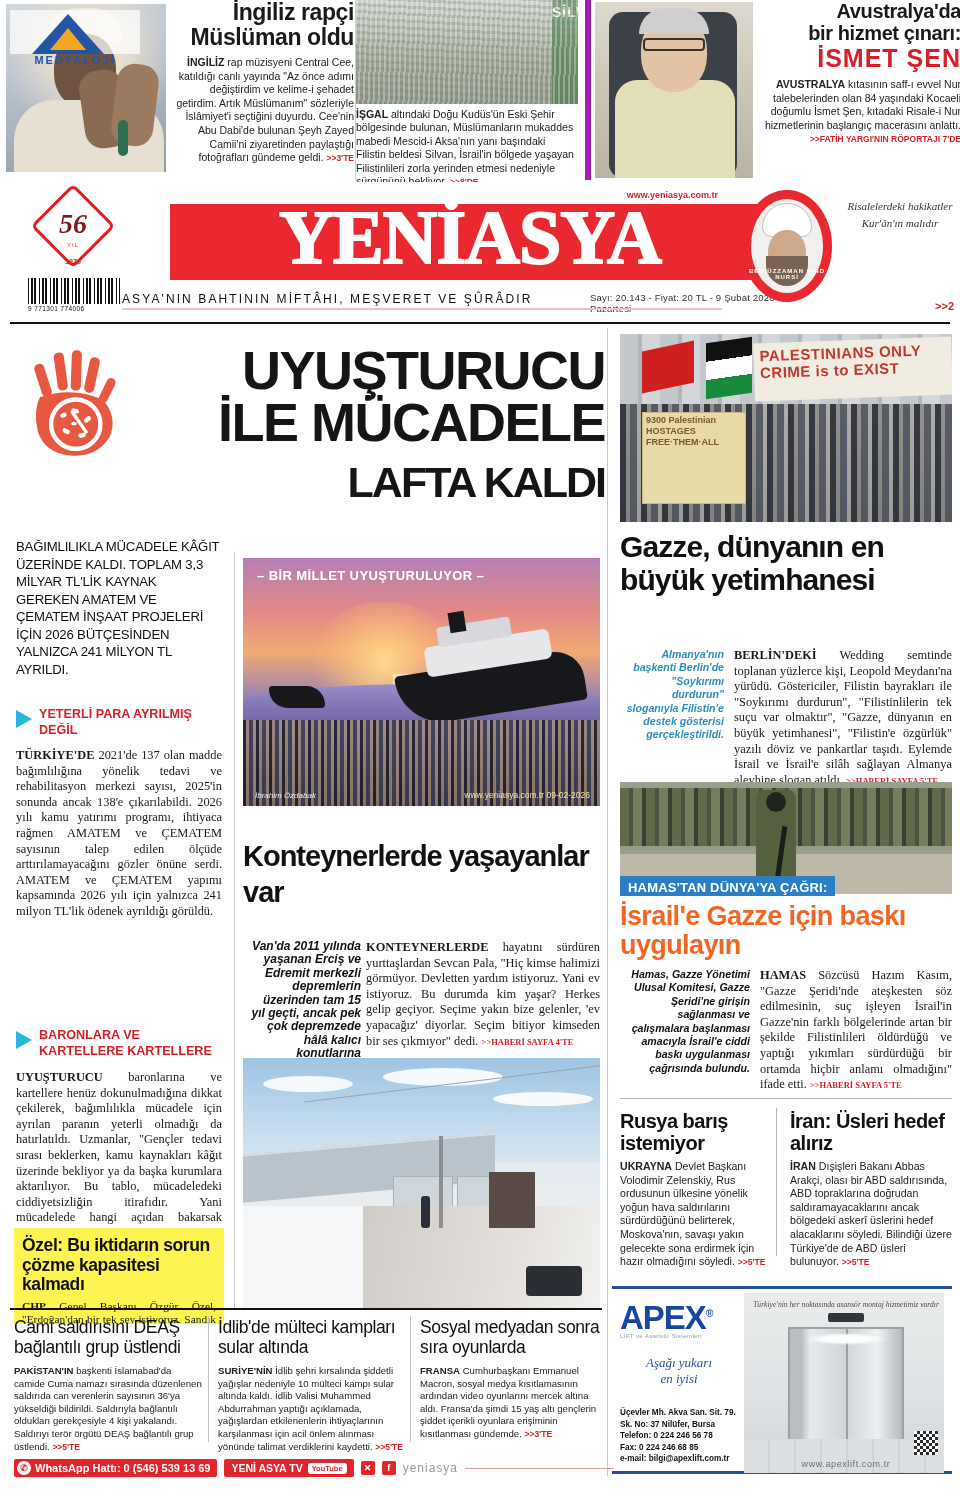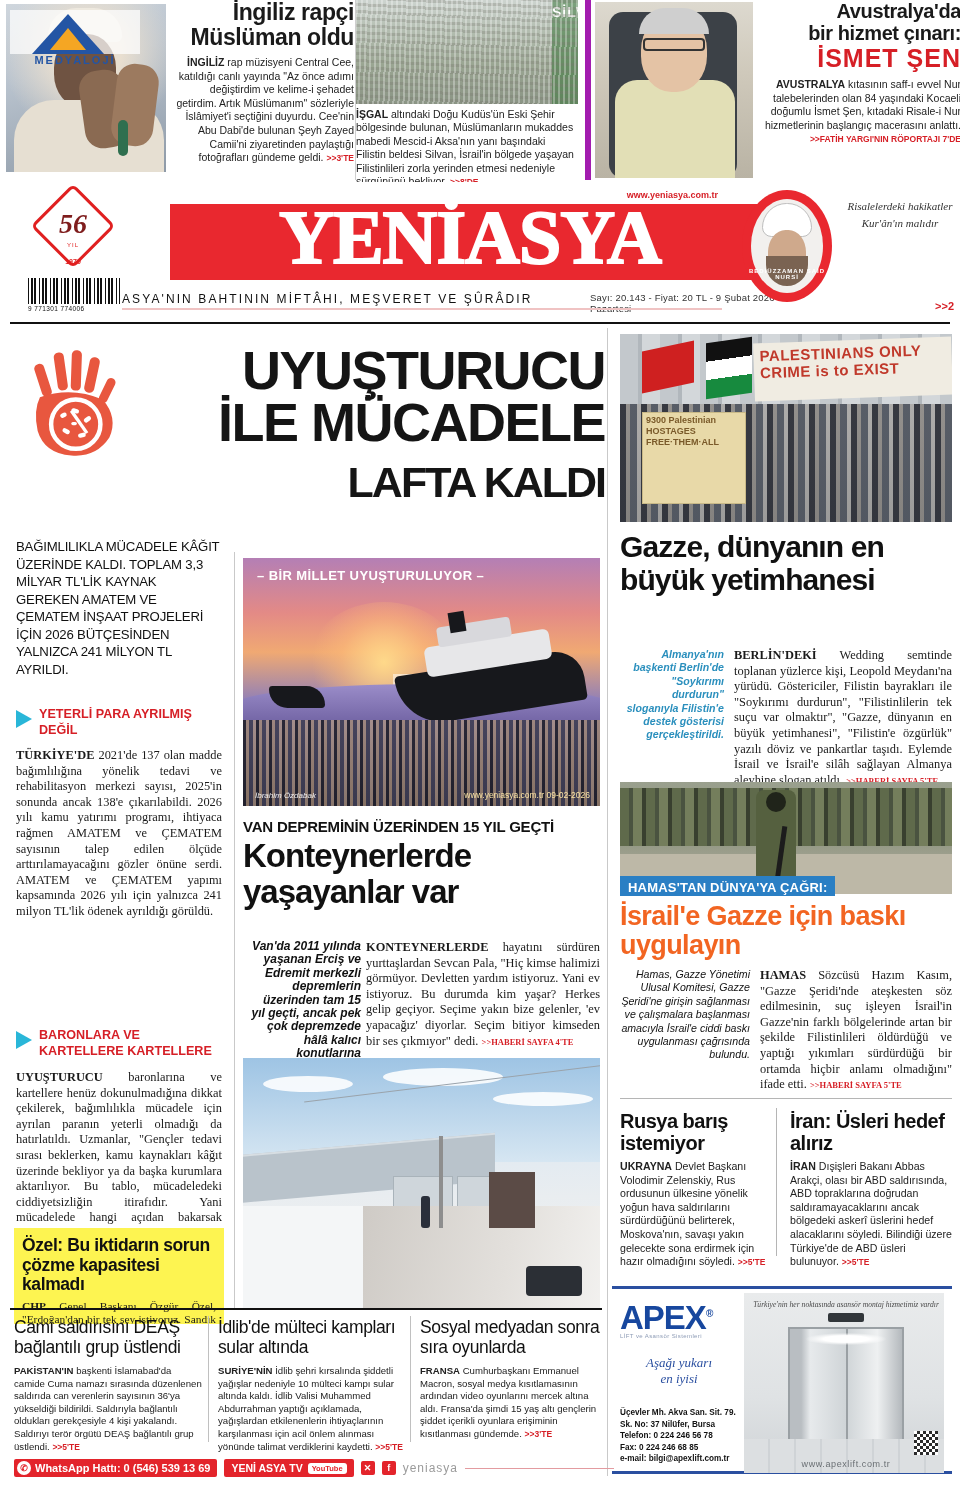--- a/index.html
+++ b/index.html
@@ -159,21 +159,21 @@
      background:
        repeating-linear-gradient(90deg, rgba(30,30,40,.85) 0 3px, rgba(190,160,120,.6) 3px 6px, rgba(60,60,80,.8) 6px 10px, rgba(210,180,140,.55) 10px 13px),
        linear-gradient(180deg,#6b5f8c,#2f2a45);}
   .cartoon .spray { position:absolute; left:150px; top:116px; width:190px; height:70px;
      background:radial-gradient(ellipse at 30% 10%, rgba(255,255,255,.85) 0 8%, rgba(255,255,255,0) 62%);}
   .cartoon .capt { position:absolute; left:14px; top:10px; color:#fff; font-weight:bold; font-size:13px; letter-spacing:.4px;}
   .cartoon .sign { position:absolute; left:12px; bottom:6px; color:#fff; font-size:8px; font-style:italic; opacity:.9;}
   .cartoon .url { position:absolute; right:10px; bottom:6px; color:#ffe9a8; font-size:8.5px; opacity:.95;}
 
   .kicker { position:absolute; left:243px; top:818px; width:357px; font-size:15px; font-weight:bold; color:#111; letter-spacing:-.2px;}
-  .midhead { position:absolute; left:243px; top:838px; width:357px; font-size:33px; line-height:36px; font-weight:bold; color:#111; letter-spacing:-1px;}
+  .midhead { position:absolute; left:243px; top:838px; width:357px; font-size:29px; line-height:36px; font-weight:bold; color:#111; letter-spacing:-1px;}
   .mid-italic { position:absolute; left:249px; top:940px; width:112px; text-align:right;
      font-size:12px; line-height:13.4px; font-style:italic; font-weight:bold; color:#111;}
   .mid-body { position:absolute; left:366px; top:940px; width:234px;}
   .photo-van { position:absolute; left:243px; top:1058px; width:357px; height:252px;
      background:linear-gradient(180deg,#cfe0ef 0%, #dfe9f2 30%, #e9edf0 55%, #f3f5f6 100%); overflow:hidden;}
   .photo-van .sky { position:absolute; left:0; top:0; width:357px; height:104px;
      background:linear-gradient(180deg,#9ec4e4,#d6e6f2);}
   .photo-van .cloud { position:absolute; background:rgba(255,255,255,.88); border-radius:50%;}
   .photo-van .roof { position:absolute; left:-8px; top:86px; width:260px; height:48px; background:#b9c3cb; transform:skewY(-5deg);
      border-top:2px solid #d7dee3;}
@@ -213,21 +213,21 @@
      background:repeating-linear-gradient(90deg,#5f6a4b 0 9px,#4a5340 9px 13px,#747e5c 13px 22px,#39402f 22px 26px);}
   .photo-hamas .soldier { position:absolute; left:136px; top:8px; width:40px; height:96px; background:#55603f; border-radius:8px 8px 3px 3px;}
   .photo-hamas .soldier .hd { position:absolute; left:10px; top:2px; width:20px; height:20px; border-radius:50%; background:#20241a;}
   .photo-hamas .gun { position:absolute; left:158px; top:44px; width:5px; height:62px; background:#1c1c1c; transform:rotate(8deg);}
   .photo-hamas .ground { position:absolute; left:0; bottom:0; width:332px; height:40px; background:#bdb8a7;}
 
   .hamasbar { position:absolute; left:620px; top:876px; height:20px; background:#2a7fc4; padding:2px 8px;}
   .hamasbar span { color:#fff; font-weight:bold; font-size:13px; letter-spacing:.2px; line-height:16px;}
   .israelhead { position:absolute; left:620px; top:902px; width:332px; font-size:27px; line-height:29px; font-weight:bold; color:#f26522; letter-spacing:-.6px;}
   .hamas-italic { position:absolute; left:620px; top:968px; width:130px; text-align:right;
-     font-size:10.6px; line-height:13.4px; font-style:italic; font-weight:normal; color:#111;}
+     font-size:10.6px; line-height:13.4px; font-style:italic; font-weight:bold; color:#111;}
   .hamas-body { position:absolute; left:760px; top:968px; width:192px;}
 
   .rrule { position:absolute; left:620px; top:1098px; width:332px; height:1px; background:#b5b5b5;}
   .r2head { position:absolute; font-size:20px; line-height:22px; font-weight:bold; color:#111; letter-spacing:-.5px;}
   #r2h1 { left:620px; top:1110px; width:150px;}
   #r2h2 { left:790px; top:1110px; width:162px;}
   .r2body { position:absolute; font-size:10.6px; line-height:13.6px; color:#222;}
   #r2b1 { left:620px; top:1160px; width:150px;}
   #r2b2 { left:790px; top:1160px; width:162px;}
   #r2b1 b, #r2b2 b { font-weight:bold; }
@@ -431,21 +431,20 @@
         <div class="deck"></div>
         <div class="deck2"></div>
         <div class="funnel"></div>
       </div>
     <div class="crowd"></div>
     <div class="capt">– BİR MİLLET UYUŞTURULUYOR –</div>
     <div class="sign">İbrahim Özdabak</div>
     <div class="url">www.yeniasya.com.tr 09-02-2026</div>
   </div>
 
-  <div class="kicker">VAN DEPREMİNİN ÜZERİNDEN 15 YIL GEÇTİ</div>
   <div class="midhead">Konteynerlerde yaşayanlar var</div>
   <div class="mid-italic">Van'da 2011 yılında yaşanan Erciş ve Edremit merkezli depremlerin üzerinden tam 15 yıl geçti, ancak pek çok depremzede hâlâ kalıcı konutlarına kavuşamadı.</div>
   <div class="mid-body body-serif"><b>KONTEYNERLERDE</b><span> hayatını sürdüren yurttaşlardan Sevcan Pala, "Hiç kimse halimizi görmüyor. Devletten yardım istiyoruz. Yani ev istiyoruz. Bu durumda kim yaşar? Herkes gelip geçiyor. Seçime yakın bize gelenler, 'ev yapacağız' diyorlar. Seçim bitiyor kimseden bir ses çıkmıyor" dedi.</span> <span class="ref">&gt;&gt;HABERİ SAYFA 4'TE</span></div>
 
   <div class="photo-van">
     <div class="sky"></div>
     <div class="cloud" style="left:20px; top:18px; width:90px; height:16px;"></div>
     <div class="cloud" style="left:140px; top:10px; width:120px; height:18px;"></div>
     <div class="cloud" style="left:250px; top:34px; width:100px; height:14px;"></div>
     <div class="wire"></div>

